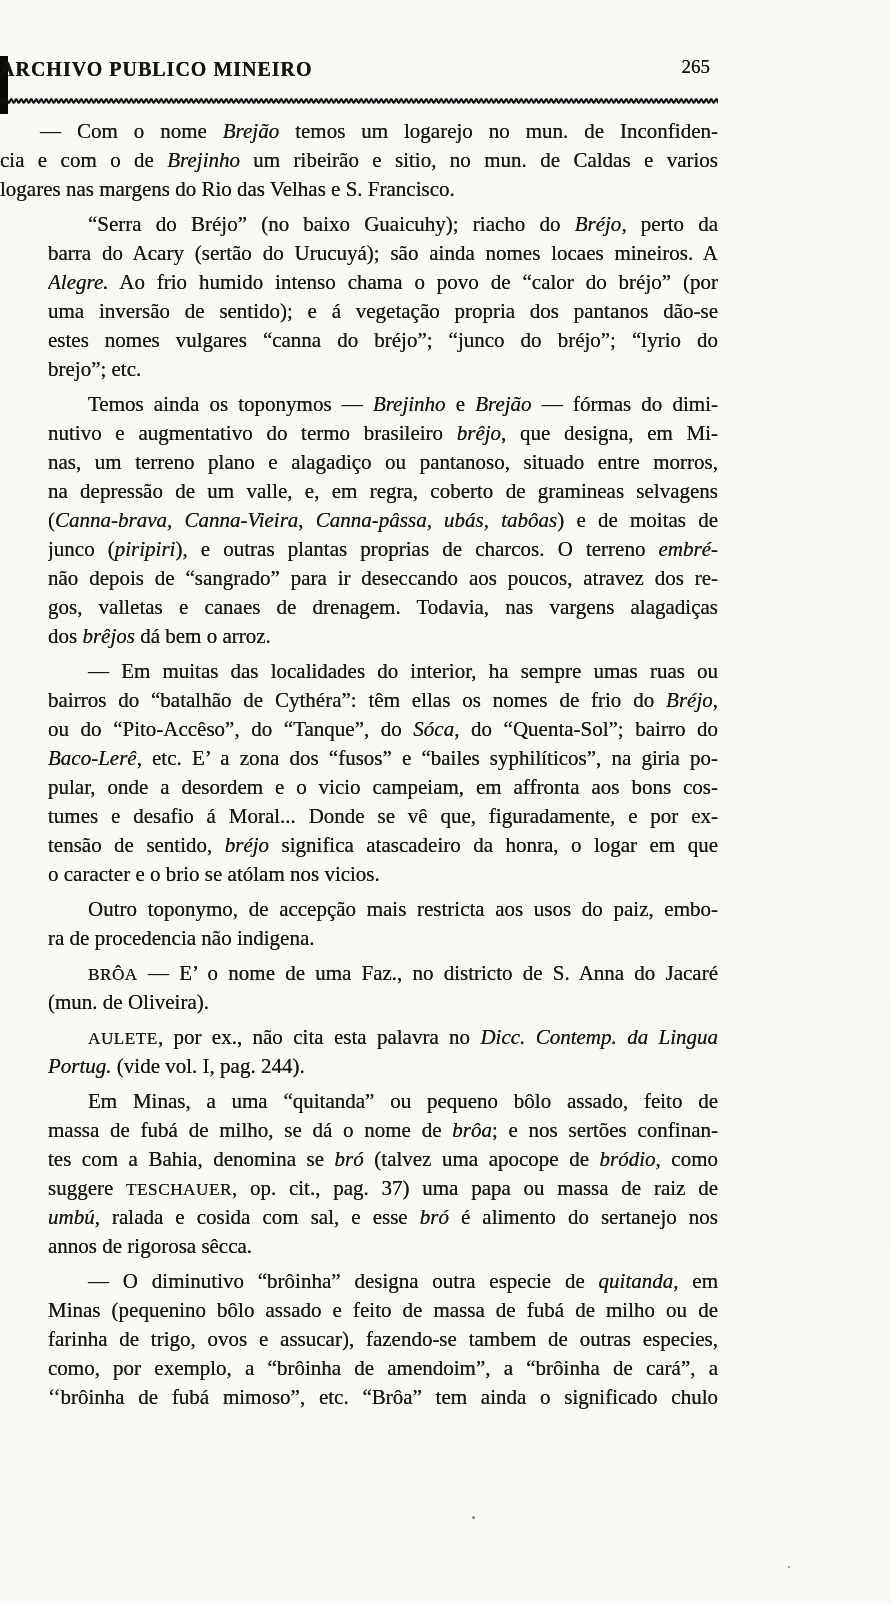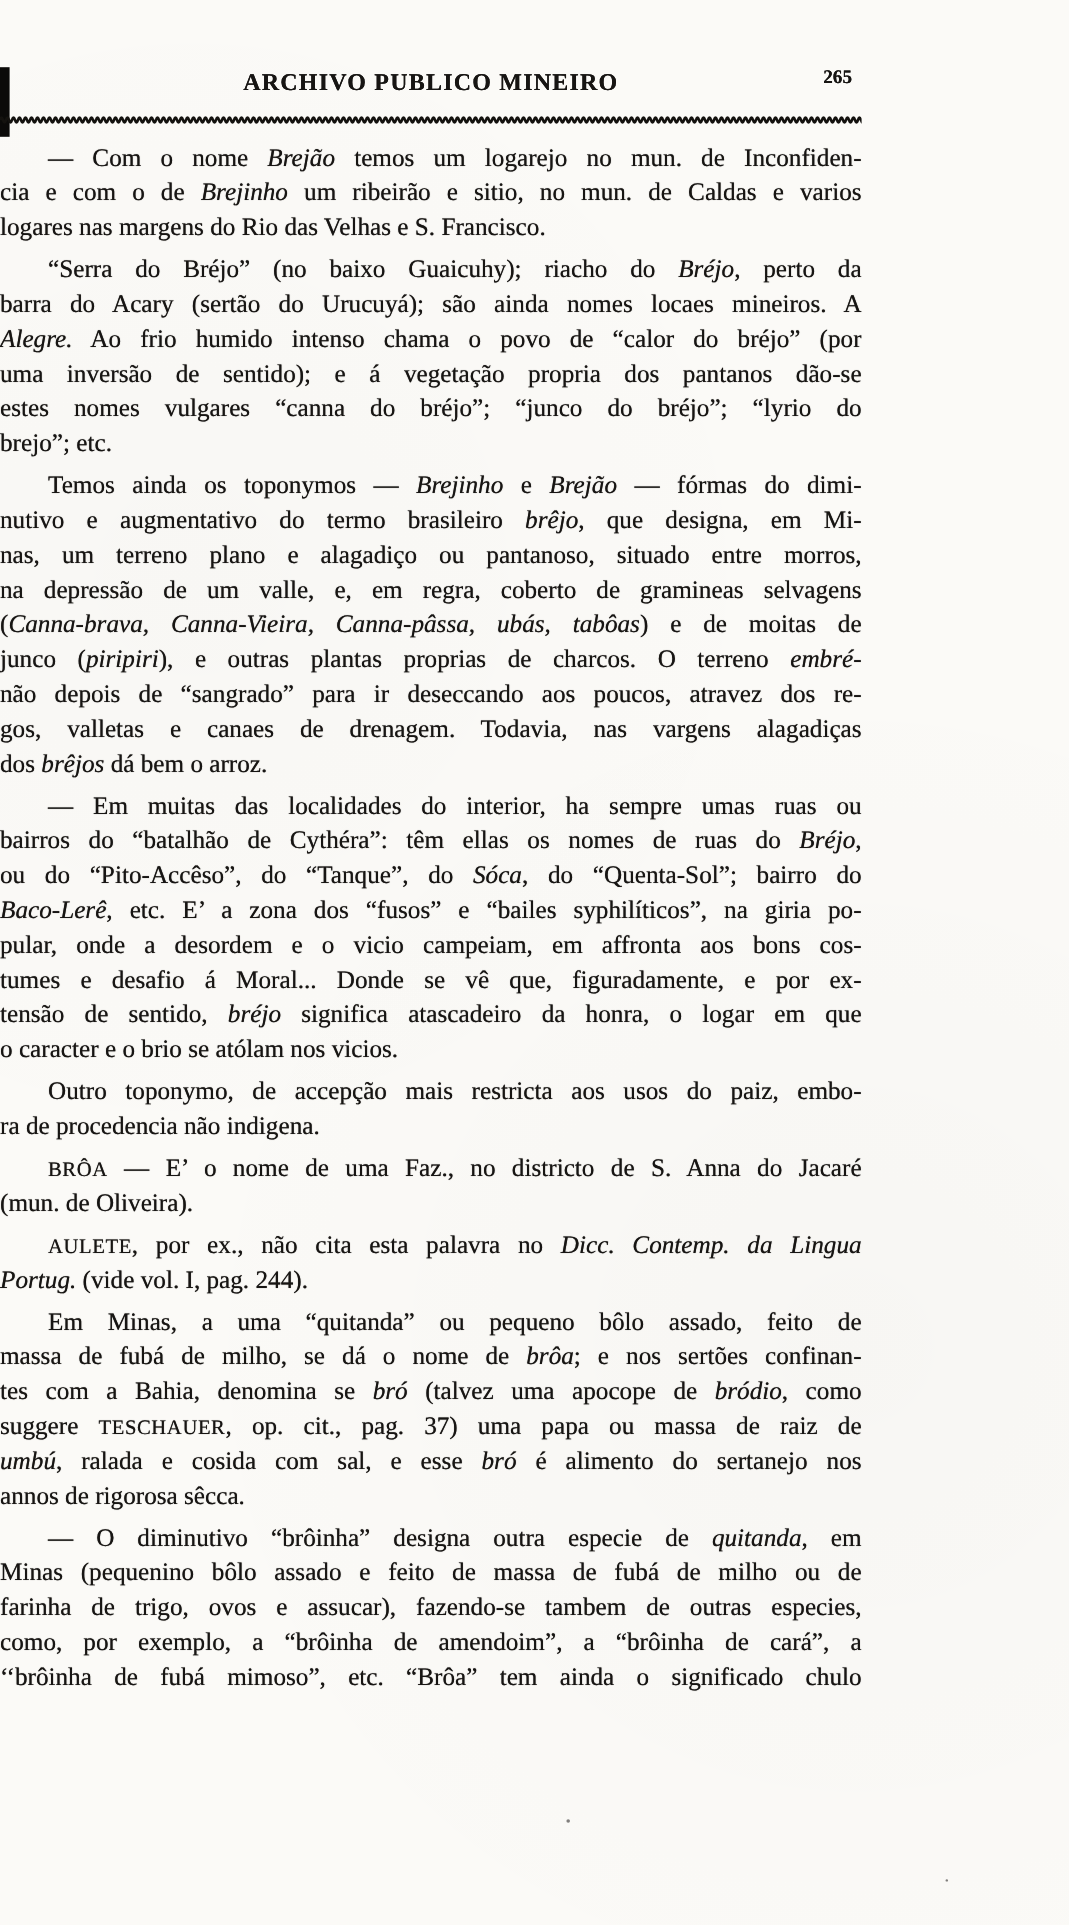--- a/index.html
+++ b/index.html
@@ -13,39 +13,39 @@
   .page{
     position:absolute;inset:0;
     background:
       radial-gradient(circle at 18% 30%, rgba(0,0,0,0.012), transparent 40%),
       radial-gradient(circle at 80% 70%, rgba(0,0,0,0.015), transparent 45%);
   }
   .hdr{
     position:absolute;top:58px;left:0;width:718px;height:30px;
   }
   .hdr-title{
-    position:absolute;left:0;right:0;text-align:center;
+    position:absolute;left:0;right:0;text-align:left;
     font-weight:bold;font-size:20px;letter-spacing:1px;
     text-shadow:0 0 .5px currentColor;
   }
   .hdr-page{
     position:absolute;right:8px;top:-2px;
-    font-weight:bold;font-size:16px;
+    font-weight:normal;font-size:19px;
     text-shadow:0 0 .5px currentColor;
   }
   .rule-wavy{position:absolute;top:91px;left:0;width:718px;height:10px;}
   .edge-mark{position:absolute;left:0;top:56px;width:8px;height:58px;background:#0b0a09;}
   .speck{position:absolute;width:3px;height:3px;border-radius:50%;background:rgba(30,28,25,.55);}
   .txt{
     position:absolute;left:0;top:117px;width:718px;
     font-size:21px;line-height:29px;
     text-shadow:0 0 .6px rgba(23,21,19,.85);
   }
   .para{margin:0;}
-  .para + .para{margin-top:6px;}
+  .para + .para{margin-top:6px;padding-left:48px;}
   .line{
     text-align:justify;text-align-last:justify;
     height:29px;overflow:hidden;white-space:nowrap;
   }
   .line{white-space:normal;}
   .line.endline{text-align-last:left;}
   .line.indent{padding-left:40px;}
   .it{font-style:italic;}
   .sc{text-transform:uppercase;font-size:0.82em;letter-spacing:.5px;}
 </style>
@@ -87,21 +87,21 @@
         <div class="line"><span>nas, um terreno plano e alagadiço ou pantanoso, situado entre morros,</span></div>
         <div class="line"><span>na depressão de um valle, e, em regra, coberto de gramineas selvagens</span></div>
         <div class="line"><span>(</span><span class="it">Canna-brava, Canna-Vieira, Canna-pâssa, ubás, tabôas</span><span>) e de moitas de</span></div>
         <div class="line"><span>junco (</span><span class="it">piripiri</span><span>), e outras plantas proprias de charcos. O terreno </span><span class="it">embré-</span></div>
         <div class="line"><span>não depois de “sangrado” para ir deseccando aos poucos, atravez dos re-</span></div>
         <div class="line"><span>gos, valletas e canaes de drenagem. Todavia, nas vargens alagadiças</span></div>
         <div class="line endline"><span>dos </span><span class="it">brêjos</span><span> dá bem o arroz.</span></div>
       </div>
       <div class="para">
         <div class="line indent"><span>— Em muitas das localidades do interior, ha sempre umas ruas ou</span></div>
-        <div class="line"><span>bairros do “batalhão de Cythéra”: têm ellas os nomes de ruas do </span><span class="it">Bréjo</span><span>,</span></div>
+        <div class="line"><span>bairros do “batalhão de Cythéra”: têm ellas os nomes de frio do </span><span class="it">Bréjo</span><span>,</span></div>
         <div class="line"><span>ou do “Pito-Accêso”, do “Tanque”, do </span><span class="it">Sóca</span><span>, do “Quenta-Sol”; bairro do</span></div>
         <div class="line"><span class="it">Baco-Lerê</span><span>, etc. E’ a zona dos “fusos” e “bailes syphilíticos”, na giria po-</span></div>
         <div class="line"><span>pular, onde a desordem e o vicio campeiam, em affronta aos bons cos-</span></div>
         <div class="line"><span>tumes e desafio á Moral... Donde se vê que, figuradamente, e por ex-</span></div>
         <div class="line"><span>tensão de sentido, </span><span class="it">bréjo</span><span> significa atascadeiro da honra, o logar em que</span></div>
         <div class="line endline"><span>o caracter e o brio se atólam nos vicios.</span></div>
       </div>
       <div class="para">
         <div class="line indent"><span>Outro toponymo, de accepção mais restricta aos usos do paiz, embo-</span></div>
         <div class="line endline"><span>ra de procedencia não indigena.</span></div>

